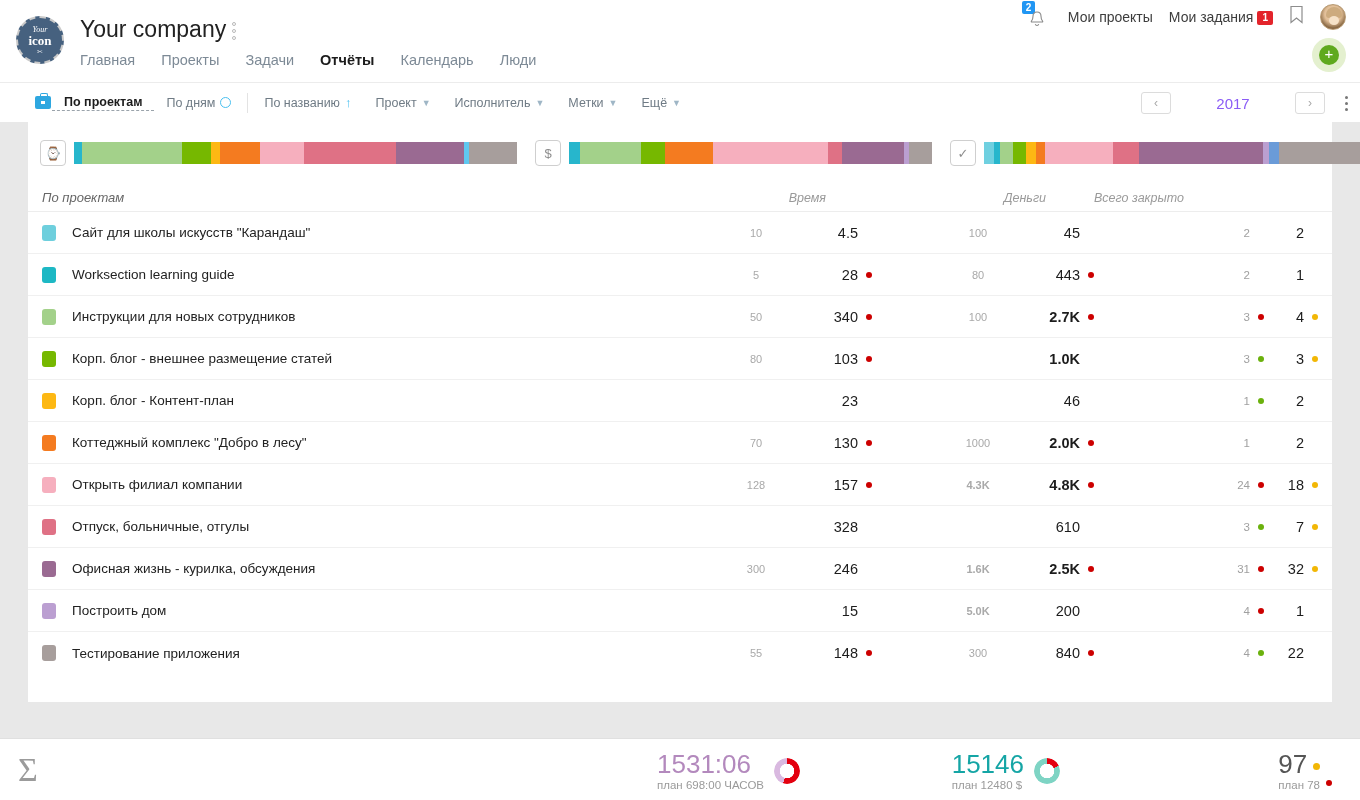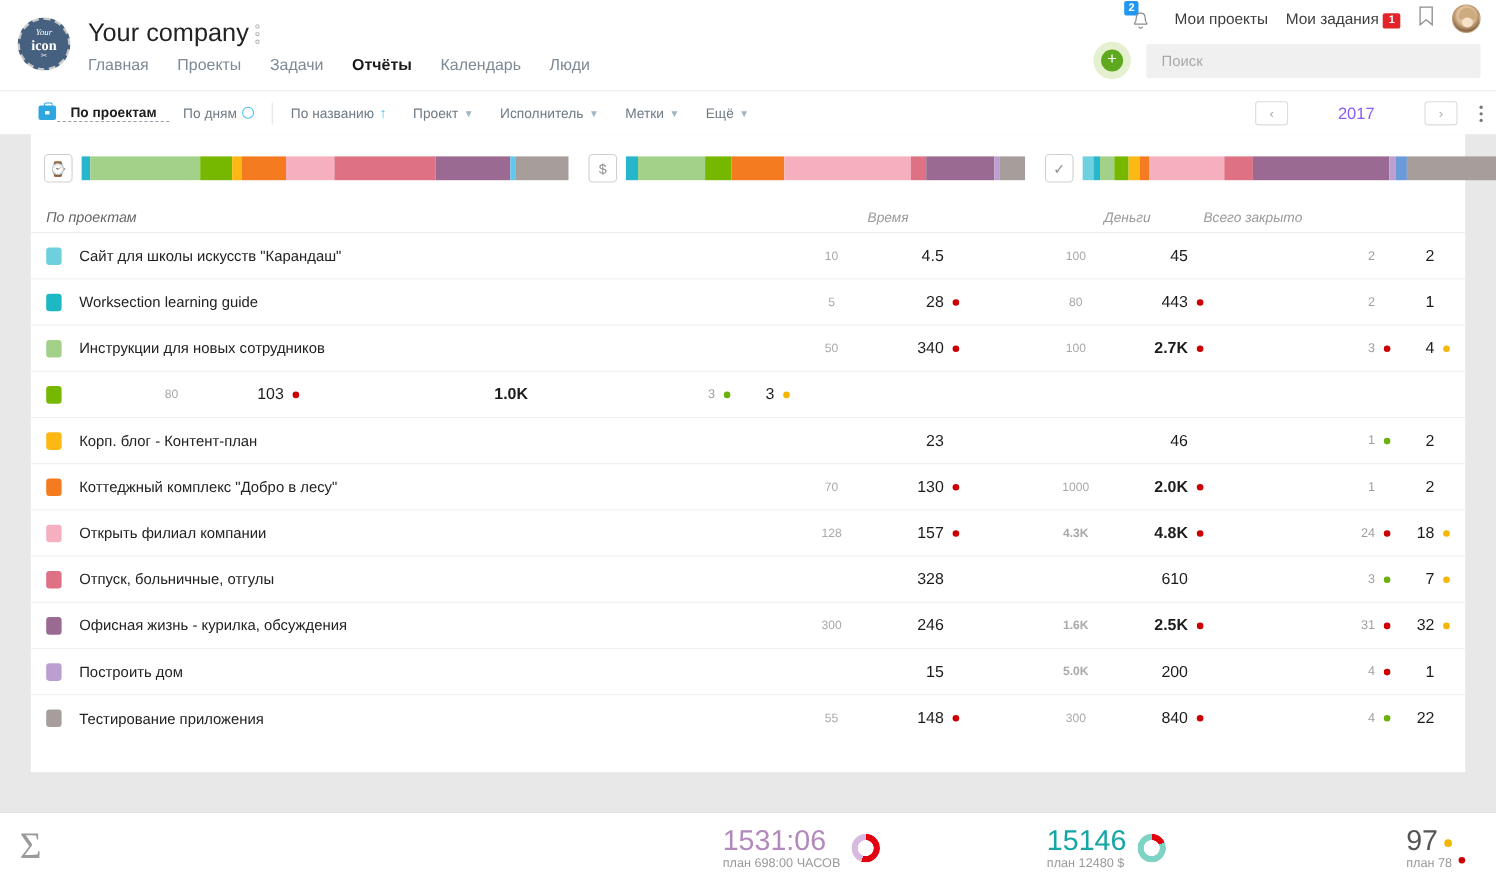--- a/index.html
+++ b/index.html
@@ -278,21 +278,20 @@
           <path d="M2 1.5h11v16l-5.5-4.5L2 17.5z" fill="none" stroke="#8d8d8d" stroke-width="1.2"></path>
         </svg>
     </span>
     <div class="avatar"></div>
   </div>
 
   <div class="searchrow">
     <div class="plusbtn">
       <span>+</span>
     </div>
-    <input class="searchbox" type="text" placeholder="Поиск" style="">
   </div>
 </div>
 
 <div class="toolbar">
   <div class="tb-icon">
       <span class="briefcase"></span>
     </div>
   <div class="tb-item active">
     <span>По проектам</span>
   </div>
@@ -447,20 +446,21 @@
         </span>
         <span class="cell closed">
           <span class="closed-left">3</span>
           <span class="dot d-red"></span>
           <span class="closed-right">4</span>
           <span class="dot d-yellow"></span>
         </span>
       </div>
       <div class="row">
         <span class="swatch" style="background:#76b800"></span>
+        <span class="pname">Корп. блог - внешнее размещение статей</span>
         <span class="cell time">
           <span class="plan">80</span>
           <span class="val">103</span>
           <span class="dot d-red"></span>
         </span>
         <span class="cell money">
           <span class="plan"></span>
           <span class="val bold">1.0K</span>
           <span class="dot empty"></span>
         </span>

